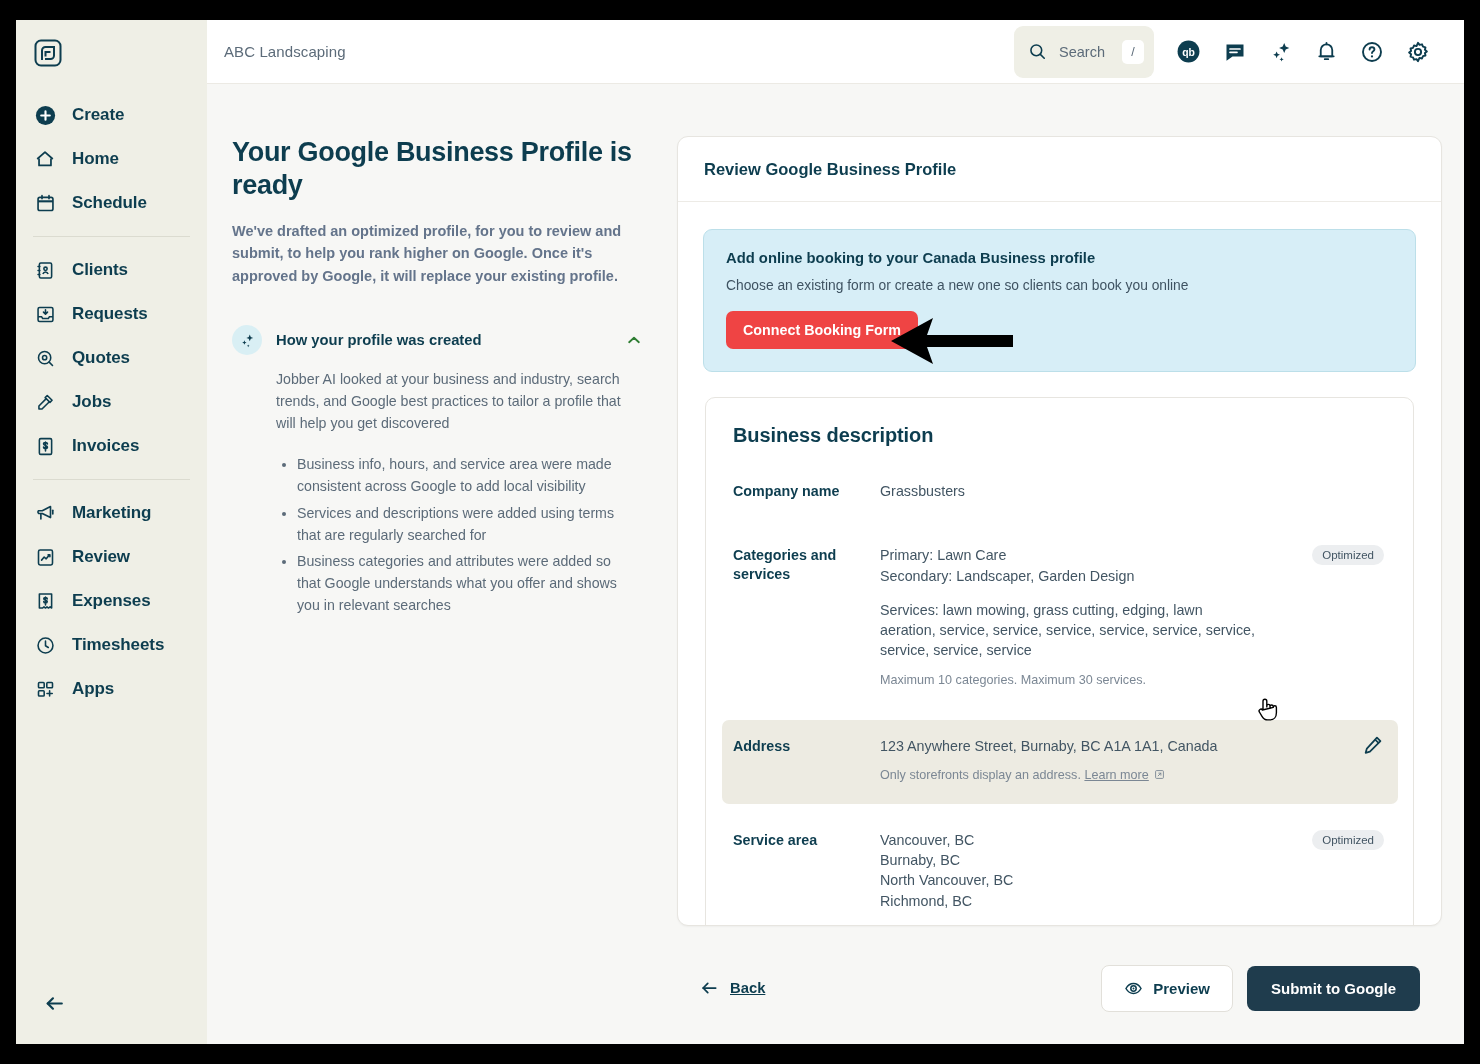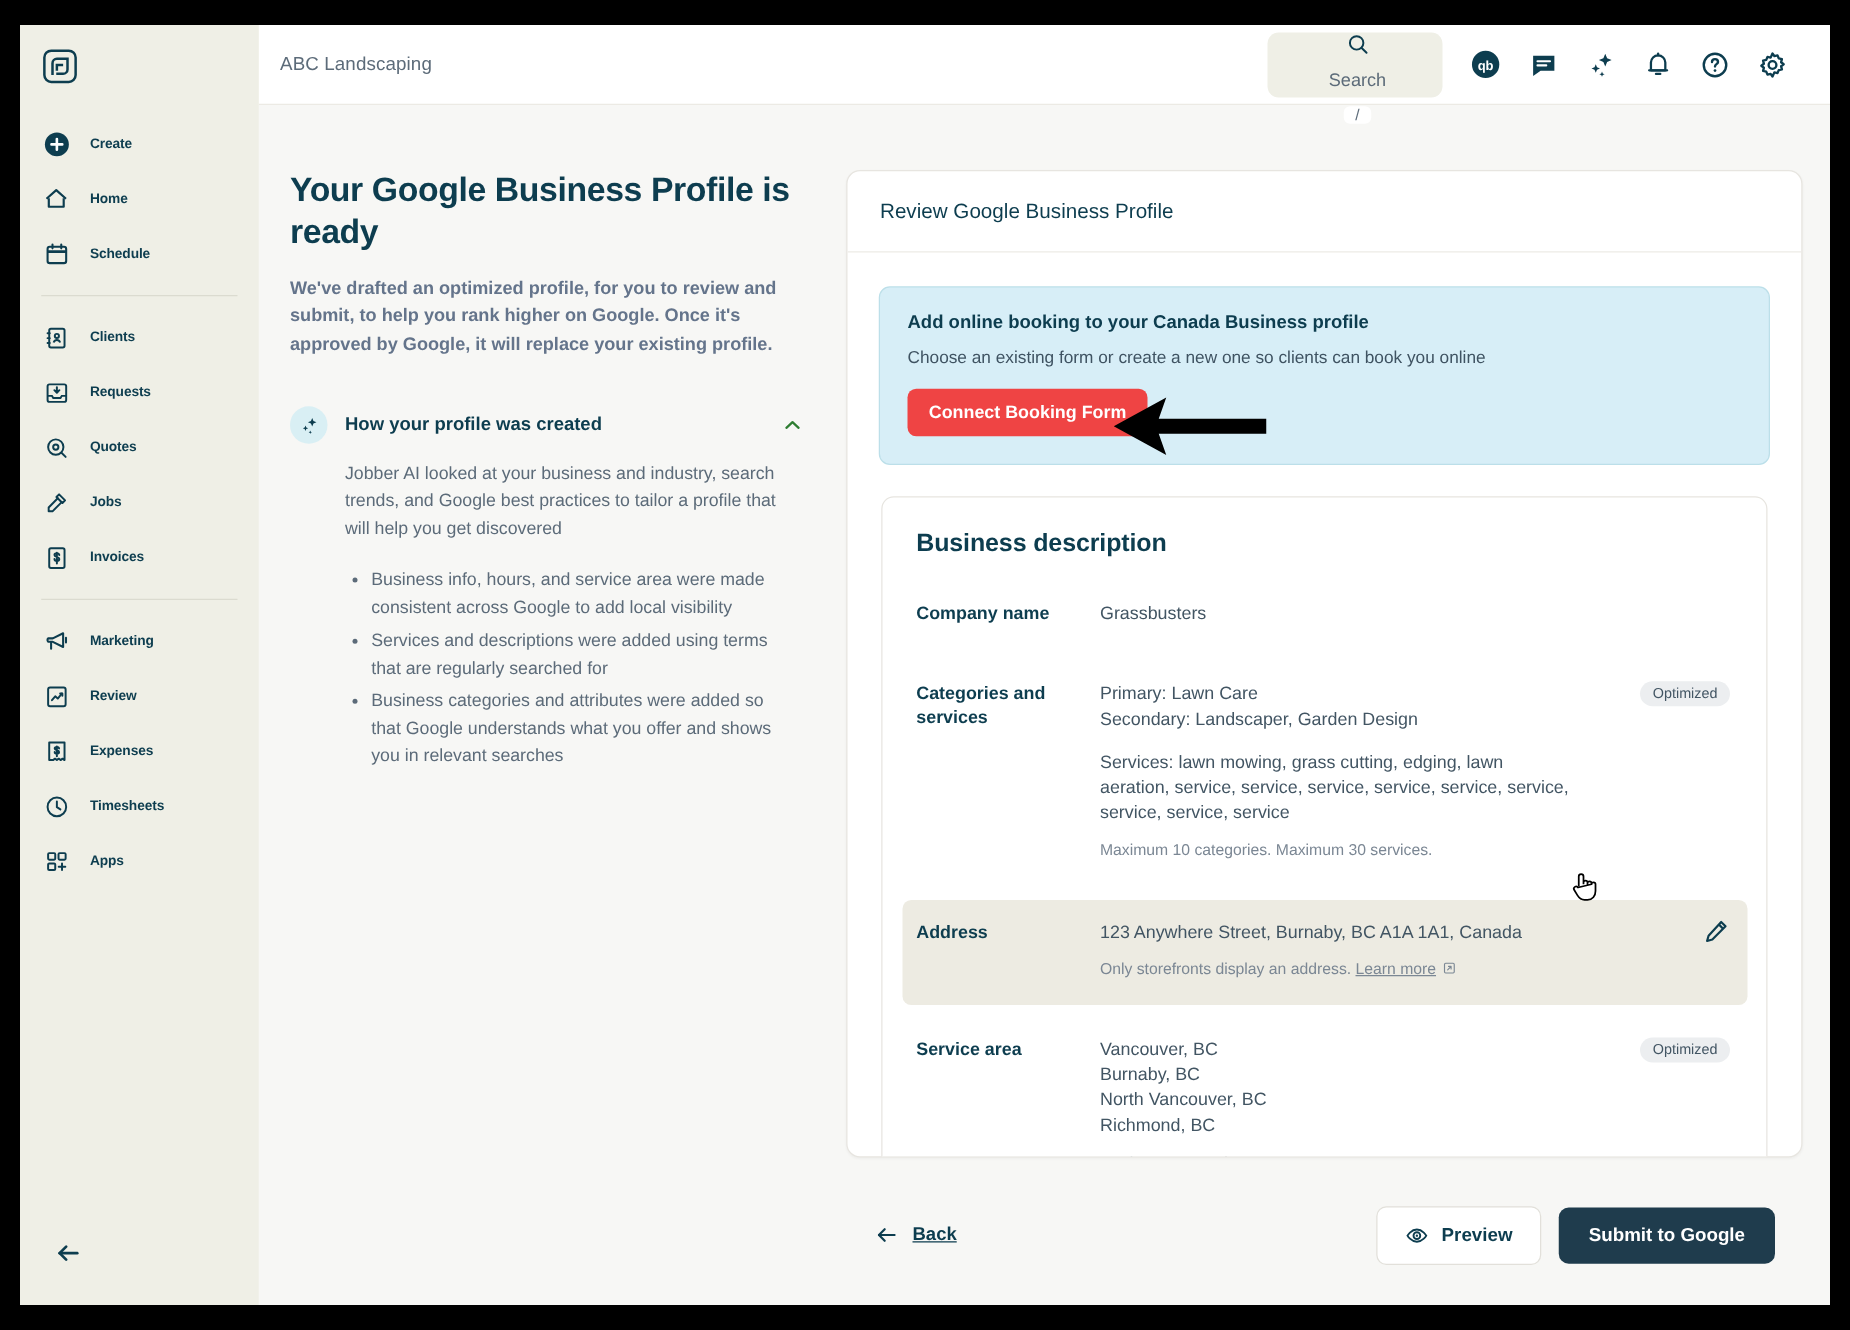--- a/index.html
+++ b/index.html
@@ -44,21 +44,21 @@
     gap: 15px;
     cursor: pointer;
   }
   .nav-item .nav-ico {
     width: 24px; height: 24px;
     flex: 0 0 24px;
     display: flex; align-items: center; justify-content: center;
     color: #0d3d4f;
   }
   .nav-item .nav-label {
-    font-size: 11px;
+    font-size: 17px;
     font-weight: 700;
     color: #0d3d4f;
     letter-spacing: -0.1px;
   }
   .nav-sep {
     height: 1px;
     background: #dbdbd0;
     margin: 11px 17px 11px 17px;
   }
   .sidebar-bottom {
@@ -102,21 +102,20 @@
   .search-box {
     display: flex;
     align-items: center;
     gap: 12px;
     background: #efefe6;
     border-radius: 9px;
     height: 52px;
     width: 140px;
     padding: 0 10px 0 14px;
     cursor: text;
-    flex-direction: column;
   }
   .search-box .s-ico { color: #0d3d4f; display:flex; }
   .search-box .s-ph {
     font-size: 14.5px;
     color: #5c6b79;
     flex: 1 1 auto;
   }
   .slash-key {
     width: 22px; height: 24px;
     background: #fff;
@@ -222,21 +221,21 @@
     overflow: hidden;
     max-height: 790px;
   }
   .outer-card-header {
     padding: 23px 26px 22px 26px;
     border-bottom: 1px solid #edebe6;
   }
   .outer-card-header h2 {
     margin: 0;
     font-size: 16.5px;
-    font-weight: 400;
+    font-weight: 700;
     color: #0d3d4f;
   }
   .outer-card-body { padding: 27px 25px 0 25px; }
 
   .booking-banner {
     background: #d7eef7;
     border: 1px solid #bcdfe9;
     border-radius: 9px;
     padding: 20px 22px 22px 22px;
     position: relative;

